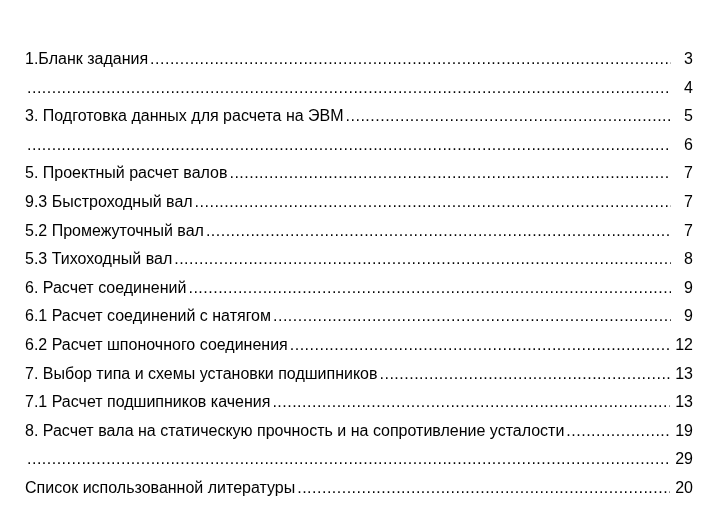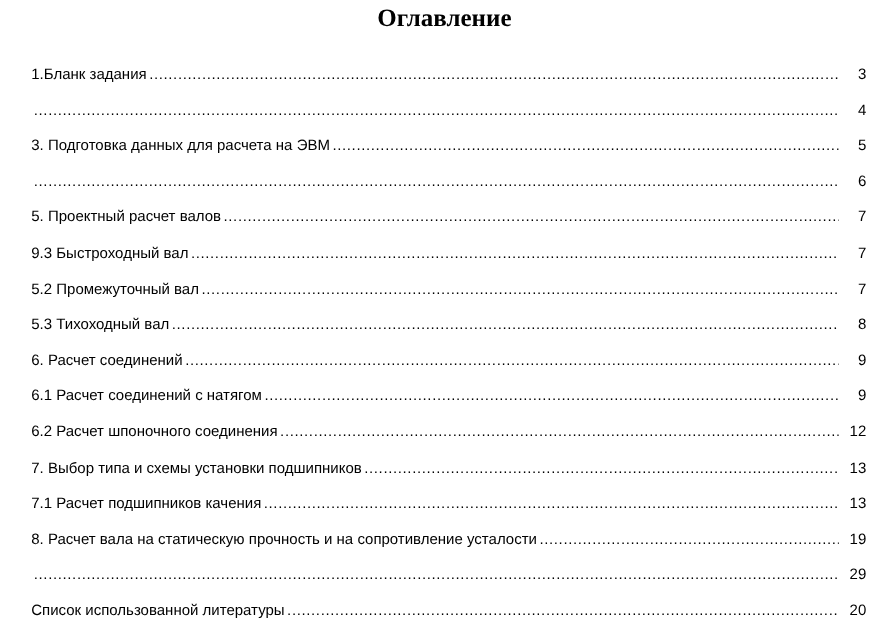--- a/index.html
+++ b/index.html
@@ -29,21 +29,21 @@
   .toc {
     position: absolute;
     top: 45px;
     left: 25px;
     right: 18px;
   }
   .toc-row {
     display: flex;
     align-items: center;
     height: 28.6px;
-    font-size: 12px;
+    font-size: 16px;
     line-height: 28.6px;
     white-space: nowrap;
   }
   .toc-label {
     flex: 0 0 auto;
   }
   .toc-dots {
     flex: 1 1 auto;
     min-width: 0;
     overflow: hidden;
@@ -54,21 +54,20 @@
     flex: 0 0 auto;
     margin-left: 5px;
     min-width: 17px;
     text-align: right;
   }
 </style>
 </head>
 <body>
 
 <div class="page">
-  <h1 class="doc-title">Оглавление</h1>
 
   <div class="toc">
   <div class="toc-row">
     <span class="toc-label">1.Бланк задания</span>
     <span class="toc-dots">............................................................................................................................................................................................................................................................................................................</span>
     <span class="toc-page">3</span>
   </div>
 
   <div class="toc-row">
     <span class="toc-dots">............................................................................................................................................................................................................................................................................................................</span>

